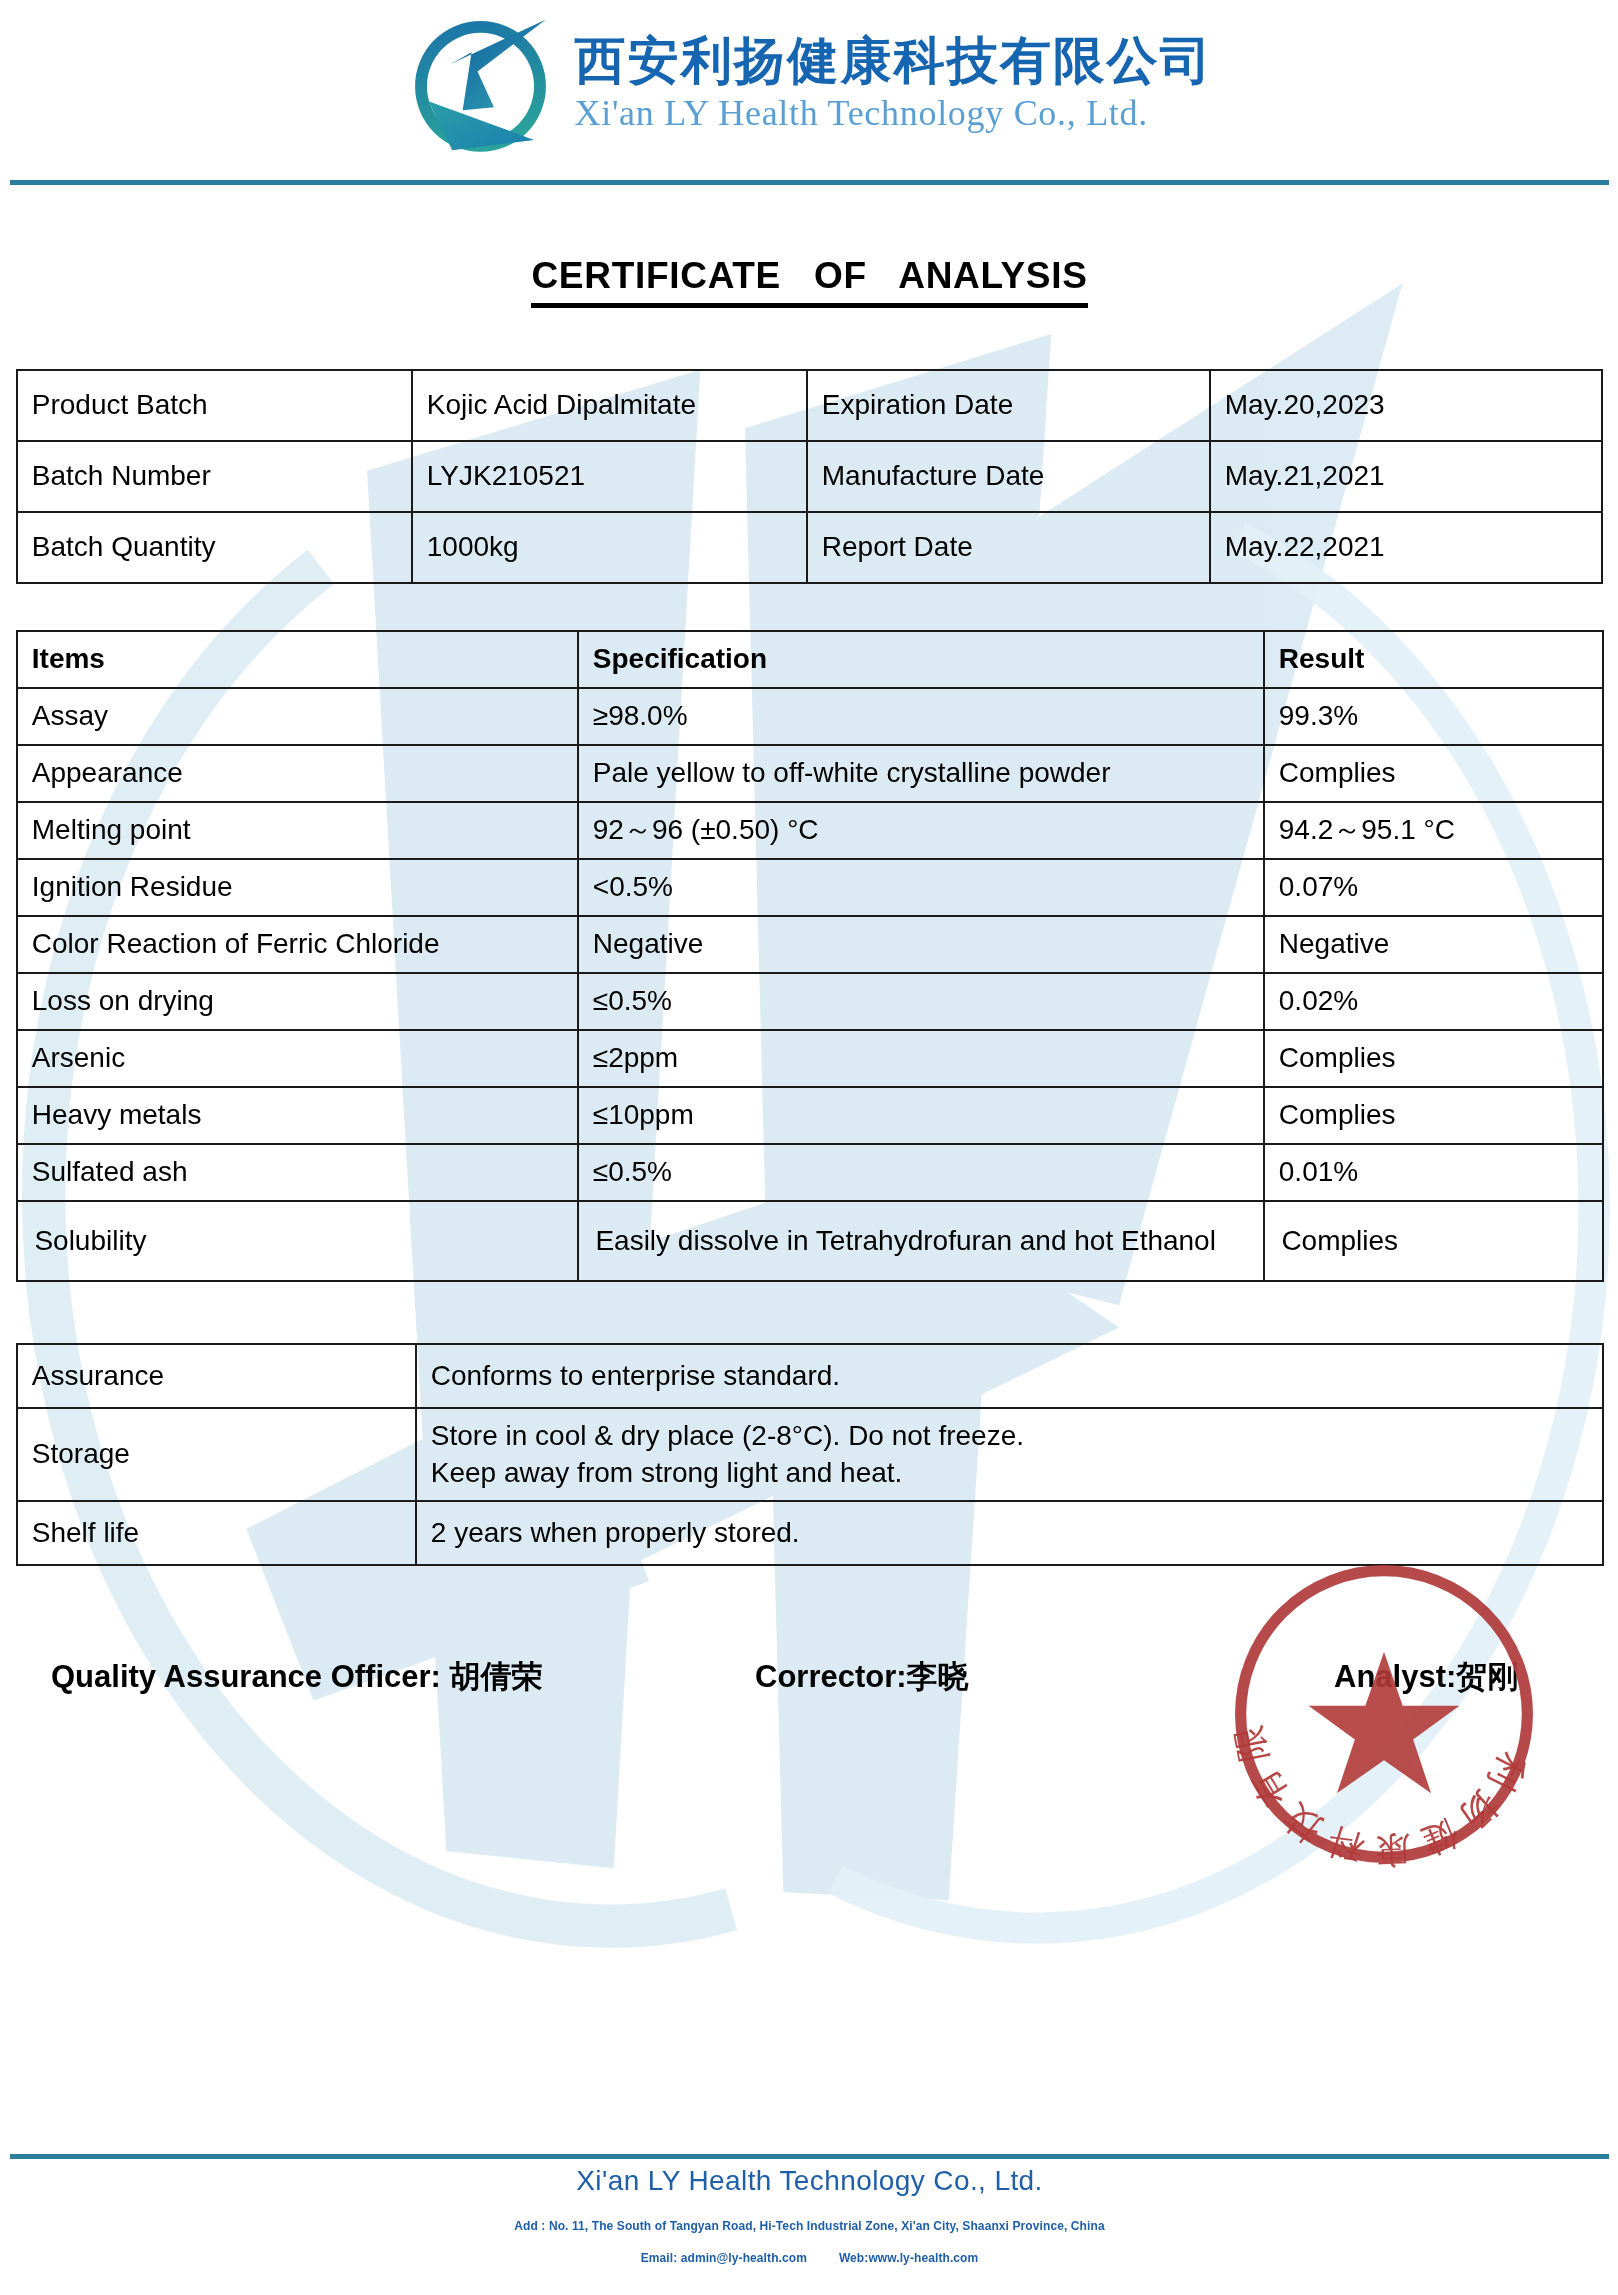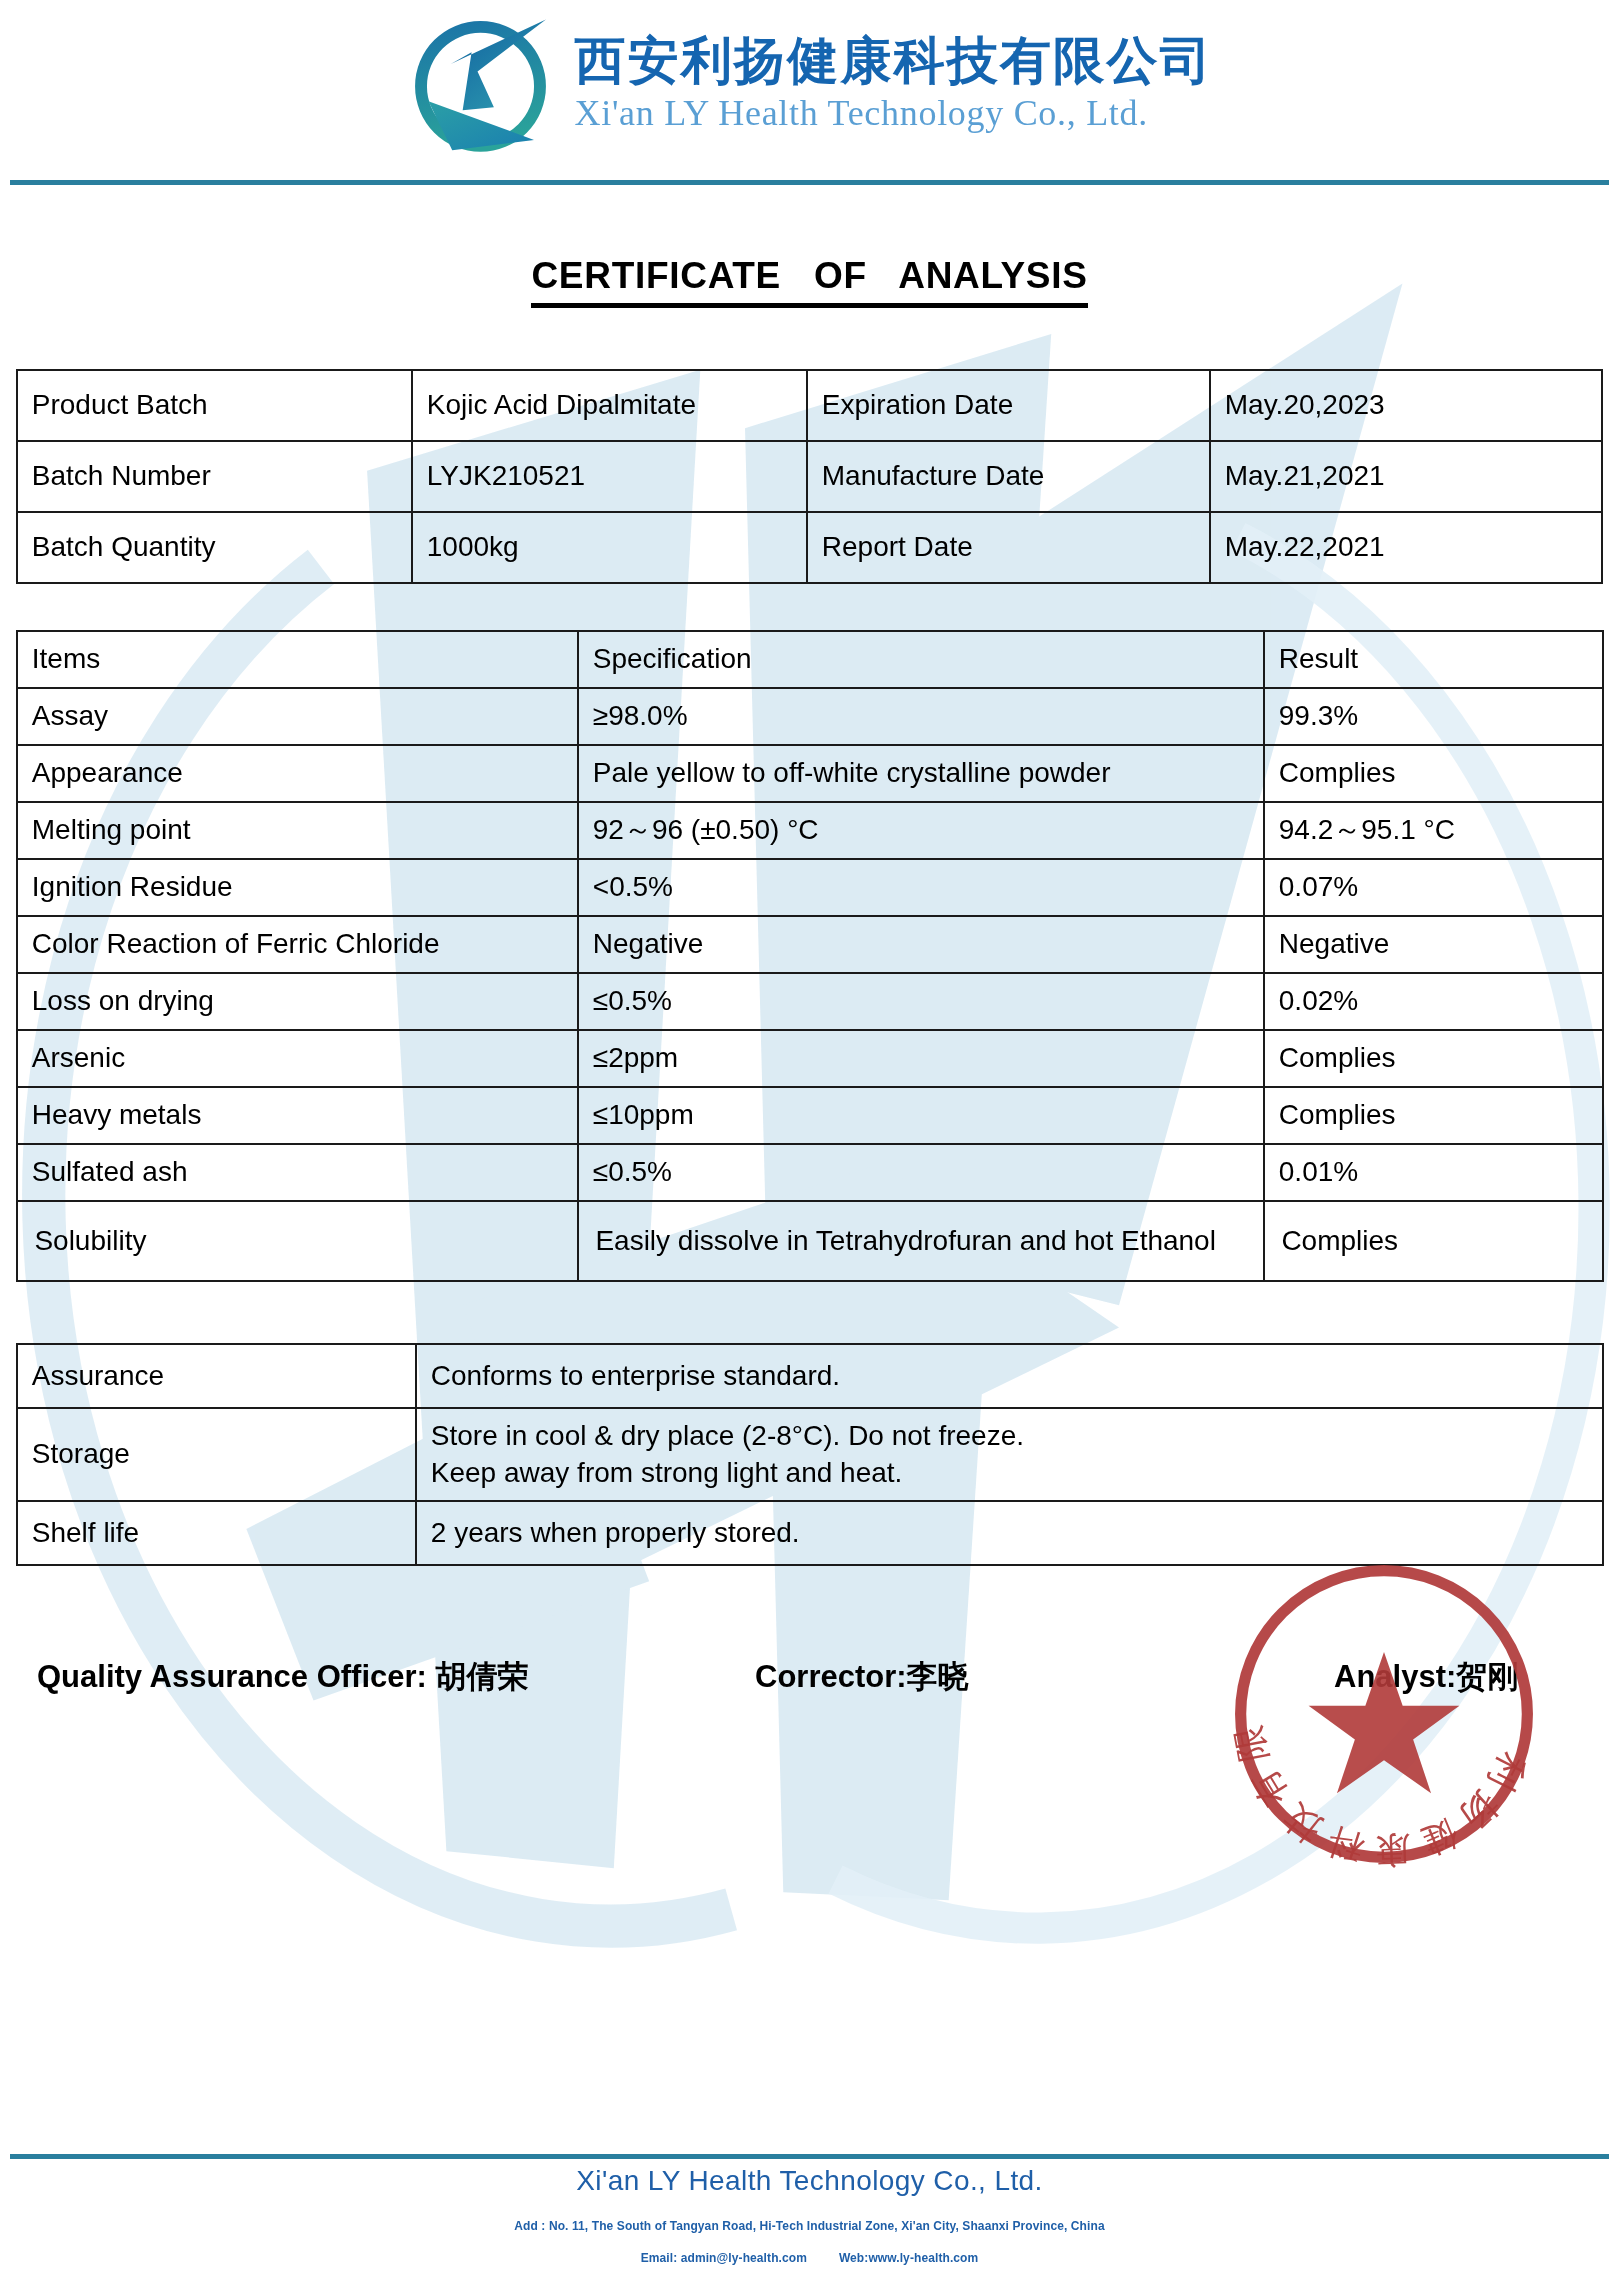--- a/index.html
+++ b/index.html
@@ -94,21 +94,21 @@
     border: 2.2px solid #1a1a1a;
     padding: 0 13.4px;
     font-size: 28px;
     font-weight: 400;
     color: #000;
     text-align: left;
     vertical-align: middle;
     background: transparent;
     line-height: 1.3;
   }
-  table.coa th { font-weight: 400; margin-top: 36px; }
+  table.coa th { font-weight: 700; margin-top: 36px; }
 
   
   #info-table { left: 16.4px; top: 369px; width: 1586px; }
   #info-table td { height: 71px; }
   #info-table col.c1 { width: 395px; }
   #info-table col.c2 { width: 395px; }
   #info-table col.c3 { width: 403px; }
   #info-table col.c4 { width: 392px; }
 
   
@@ -135,21 +135,21 @@
     height: 49px;
   }
   .sign-item {
     position: absolute;
     font-size: 31px;
     font-weight: 700;
     color: #000;
     white-space: nowrap;
     line-height: 49px;
   }
-  #sign-qa { left: 37px; }
+  #sign-qa { left: 51px; }
   #sign-corrector { left: 755px; text-align: center; }
   #sign-analyst { left: 1334px; }
 
   
   .stamp {
     position: absolute;
     left: 1216px; top: 1546px;
     width: 336px; height: 336px;
     z-index: 3;
     pointer-events: none;

